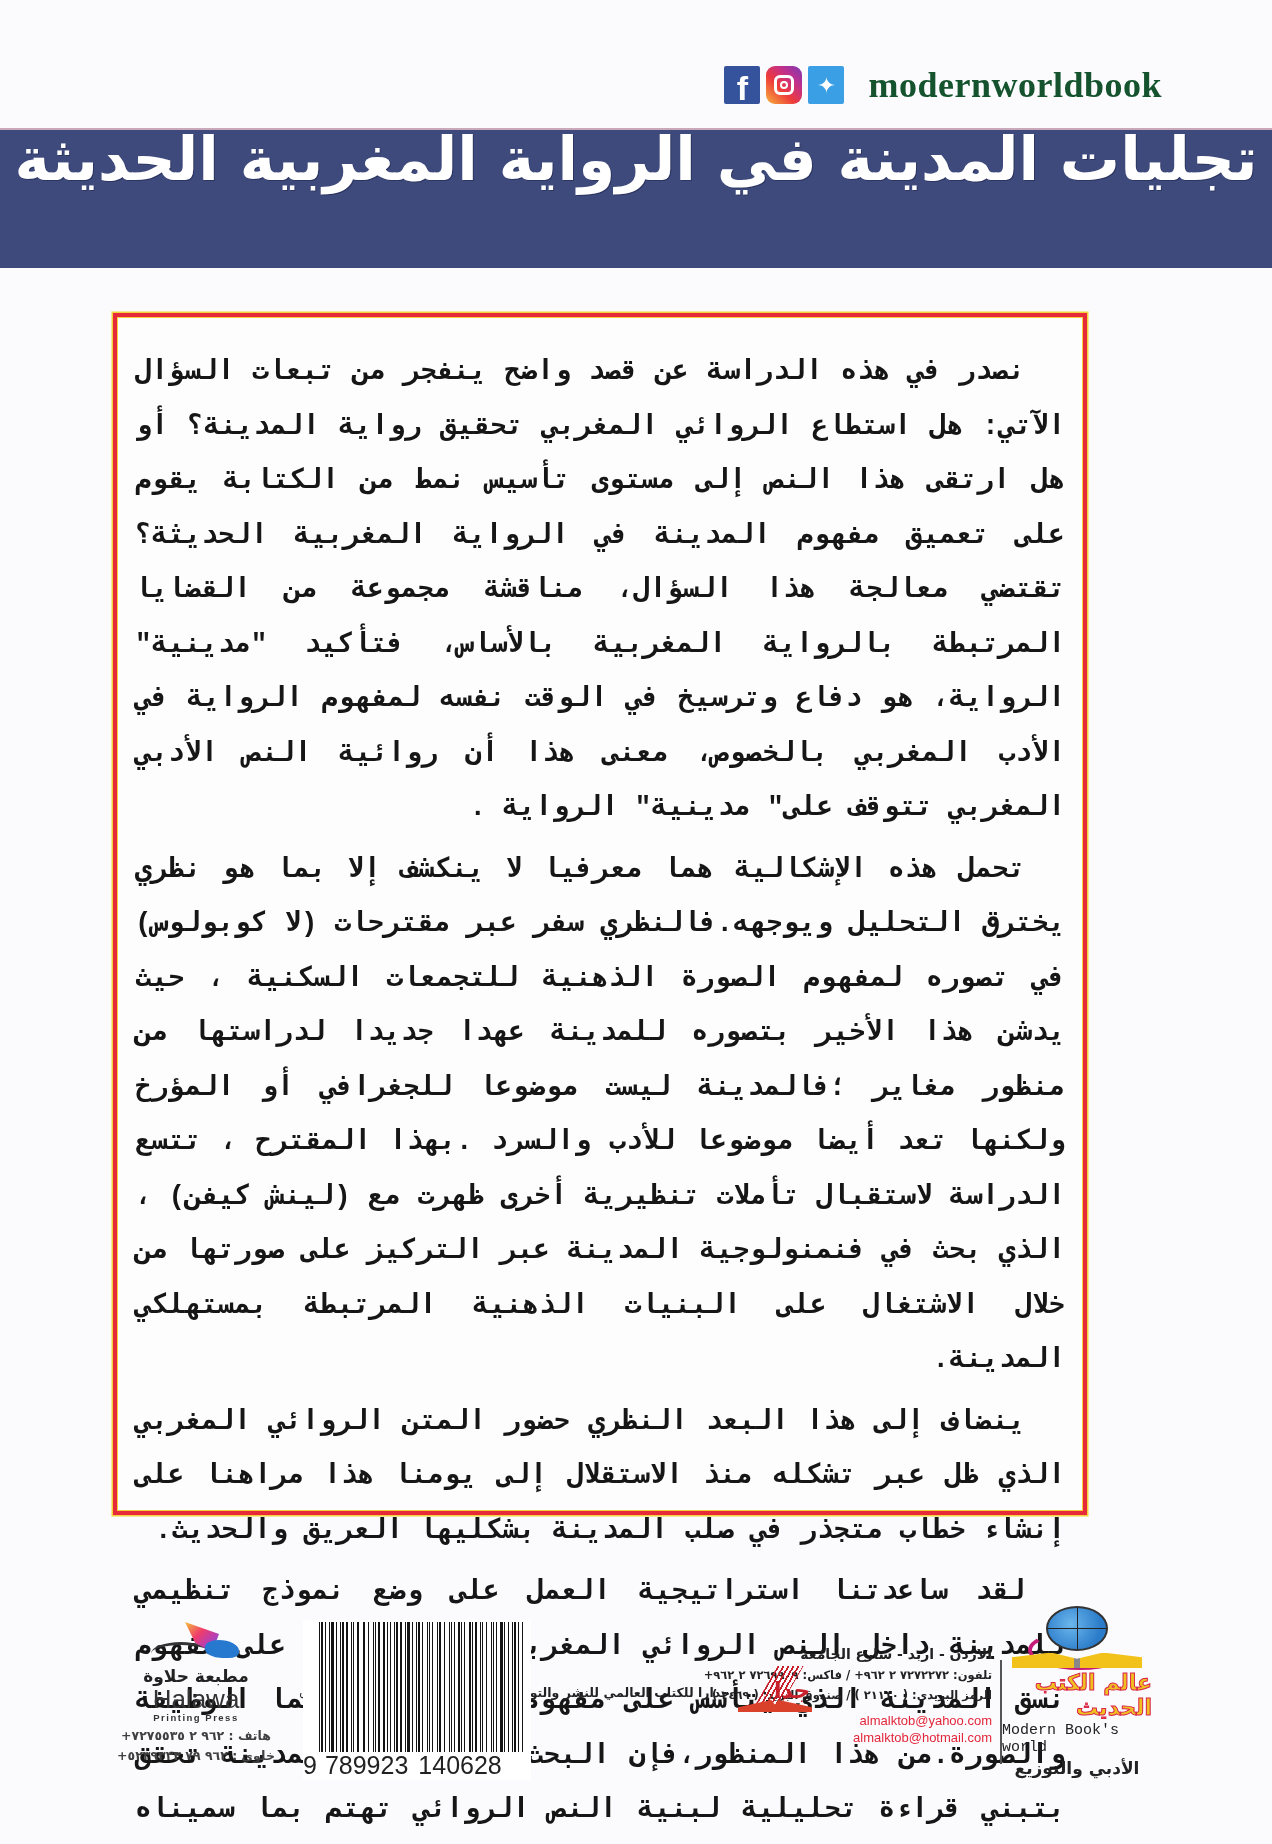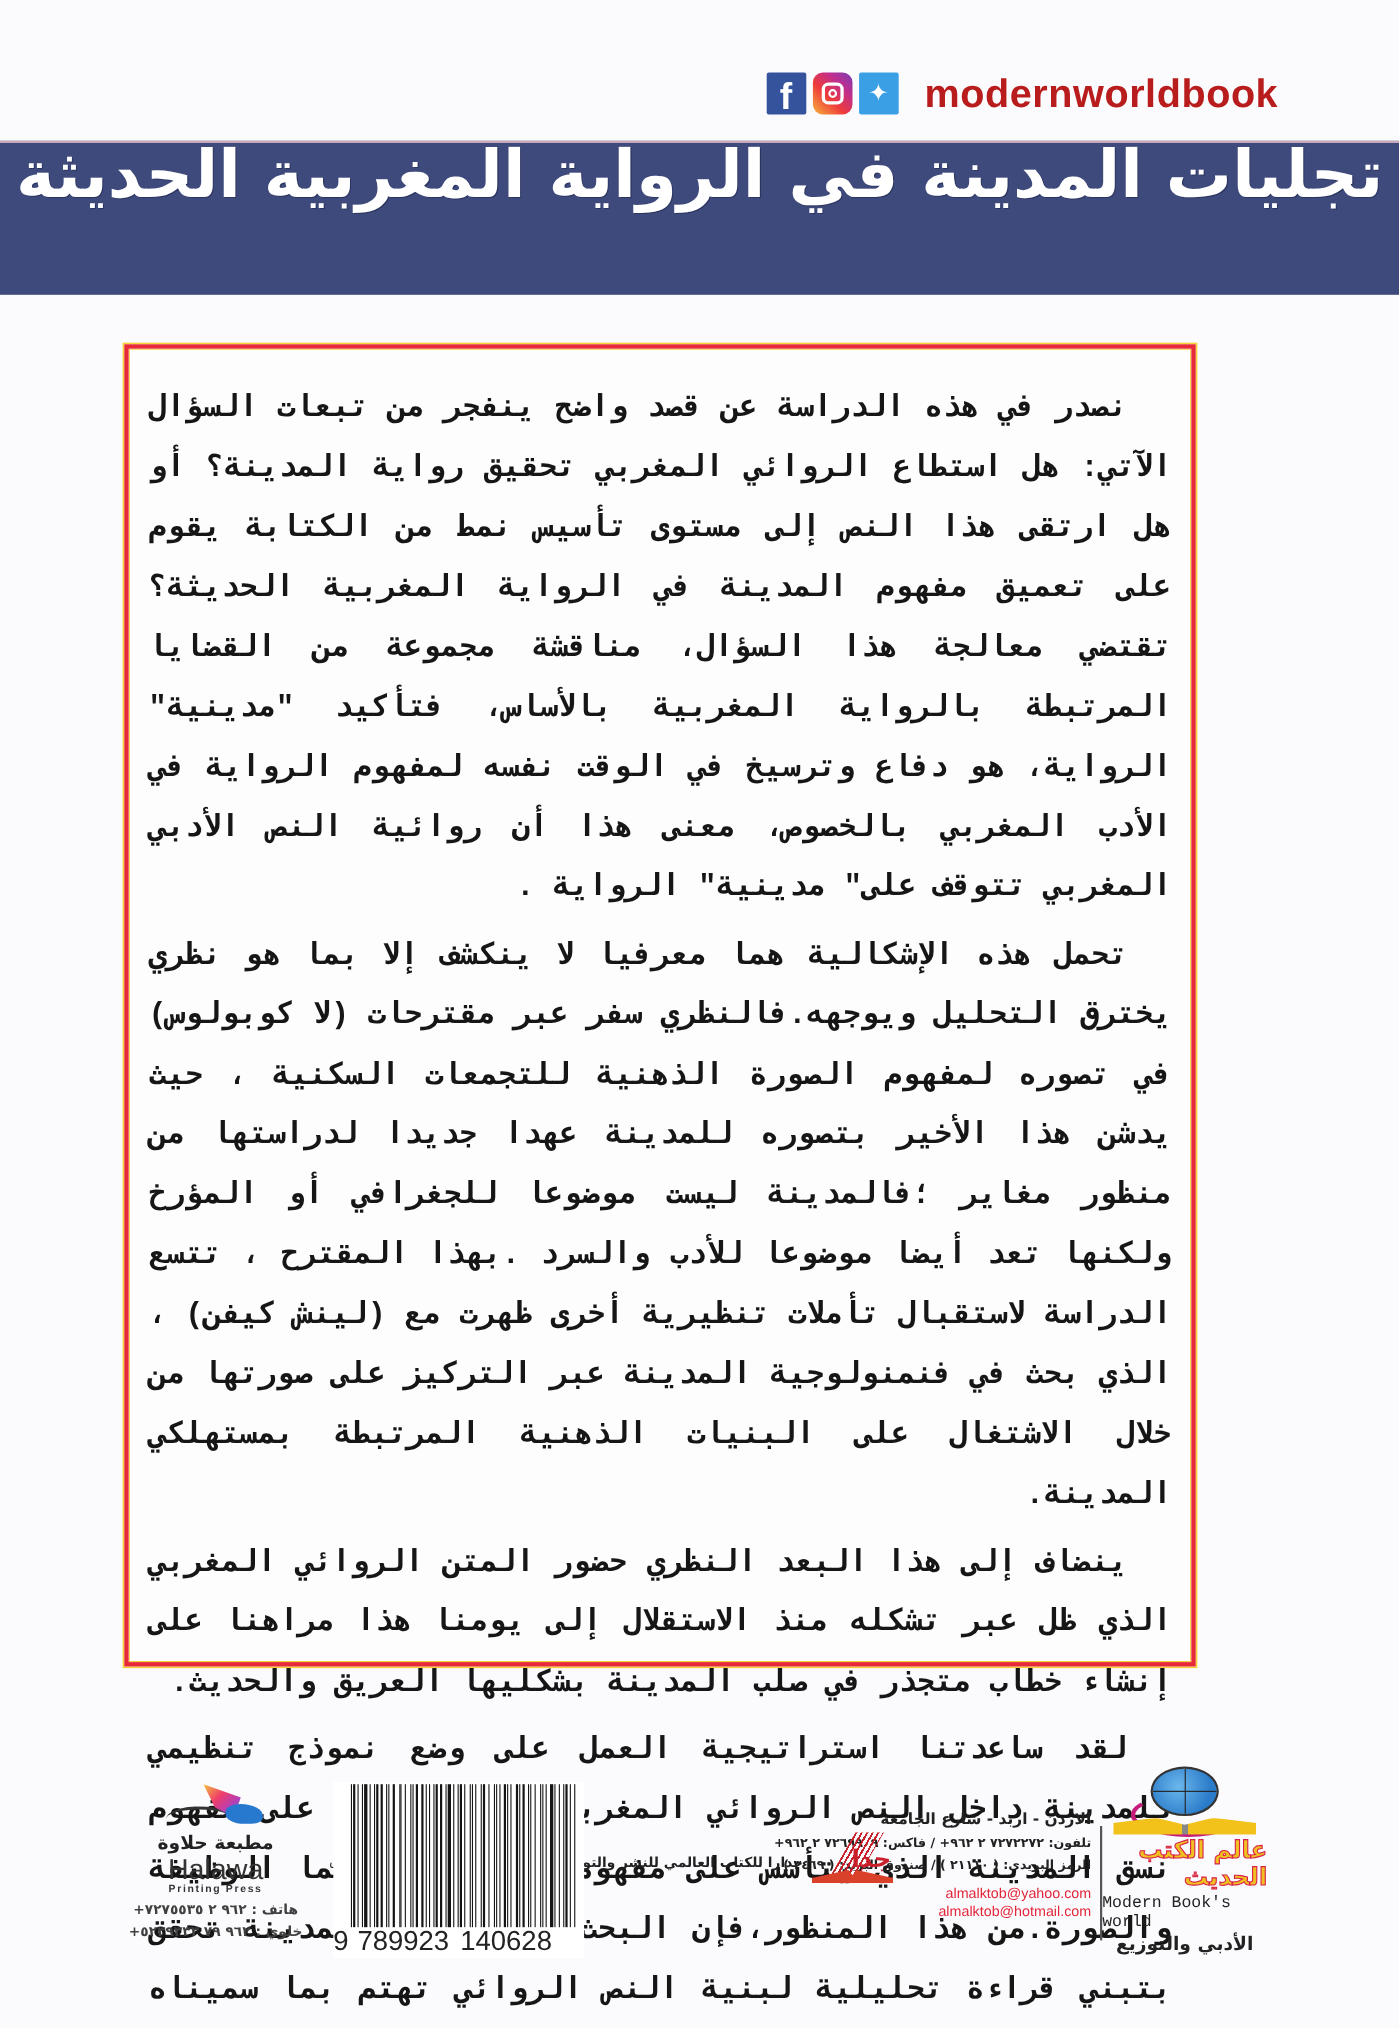--- a/index.html
+++ b/index.html
@@ -20,22 +20,22 @@
   }
   .soc-fb { background: #34539c; font-size: 34px; font-family: "Liberation Sans", sans-serif; padding-top: 6px; box-sizing: border-box; }
   .soc-ig {
     background: linear-gradient(45deg, #f6b33c 0%, #ee3b3b 40%, #c12f8c 70%, #7a3bb5 100%);
     border-radius: 9px;
   }
   .soc-ig .cam { width: 20px; height: 20px; border: 3px solid #fff; border-radius: 6px; position: relative; box-sizing: border-box; }
   .soc-ig .cam::after { content: ""; position: absolute; width: 8px; height: 8px; border: 2.5px solid #fff; border-radius: 50%; left: 3px; top: 3px; box-sizing: border-box; }
   .soc-tw { background: #3a9fe4; font-size: 24px; }
   .soc-handle {
-    font-family: Liberation Sans, sans-serif; font-weight: bold; font-size: 36px;
-    color: #b91c1c; margin-left: 18px; letter-spacing: 0.5px;
+    font-family: Liberation Serif, serif; font-weight: bold; font-size: 36px;
+    color: #14532d; margin-left: 18px; letter-spacing: 0.5px;
   }
   
   .banner {
     position: absolute; left: 0; top: 128px; width: 1272px; height: 140px;
     background: #3f4a7c;
     border-top: 2px solid #c9a9b9;
     display: flex; align-items: flex-start; justify-content: center;
     box-sizing: border-box;
   }
   .banner-title {

